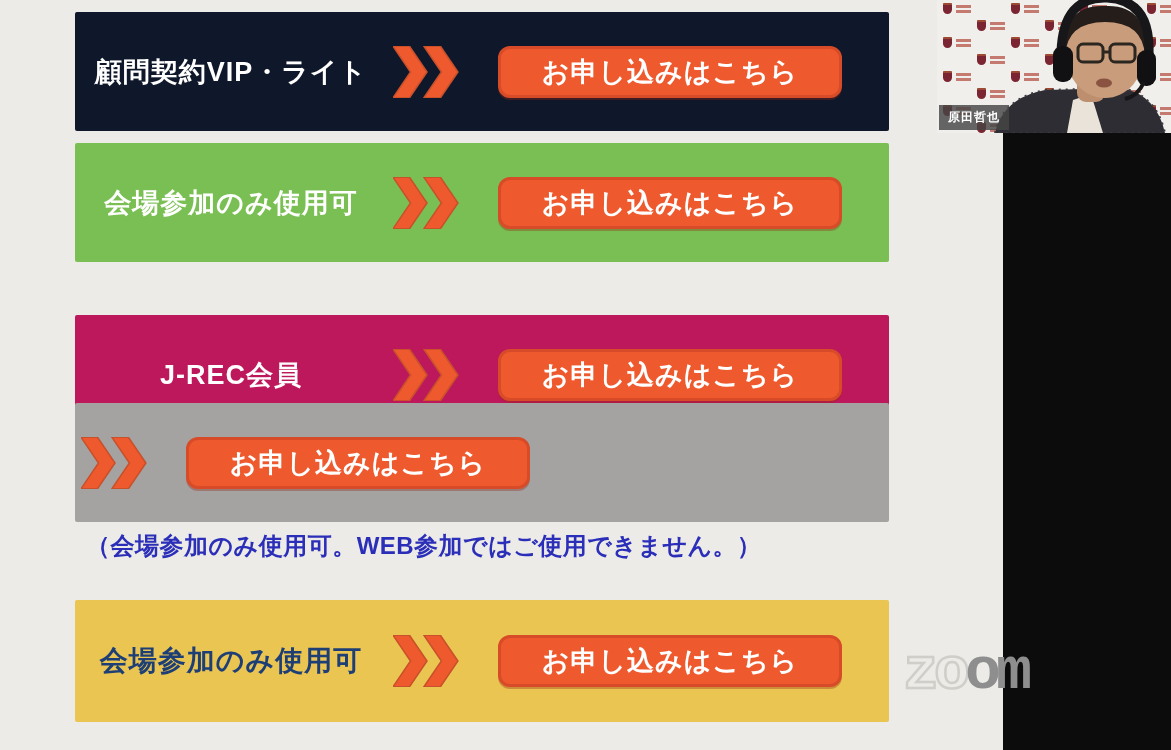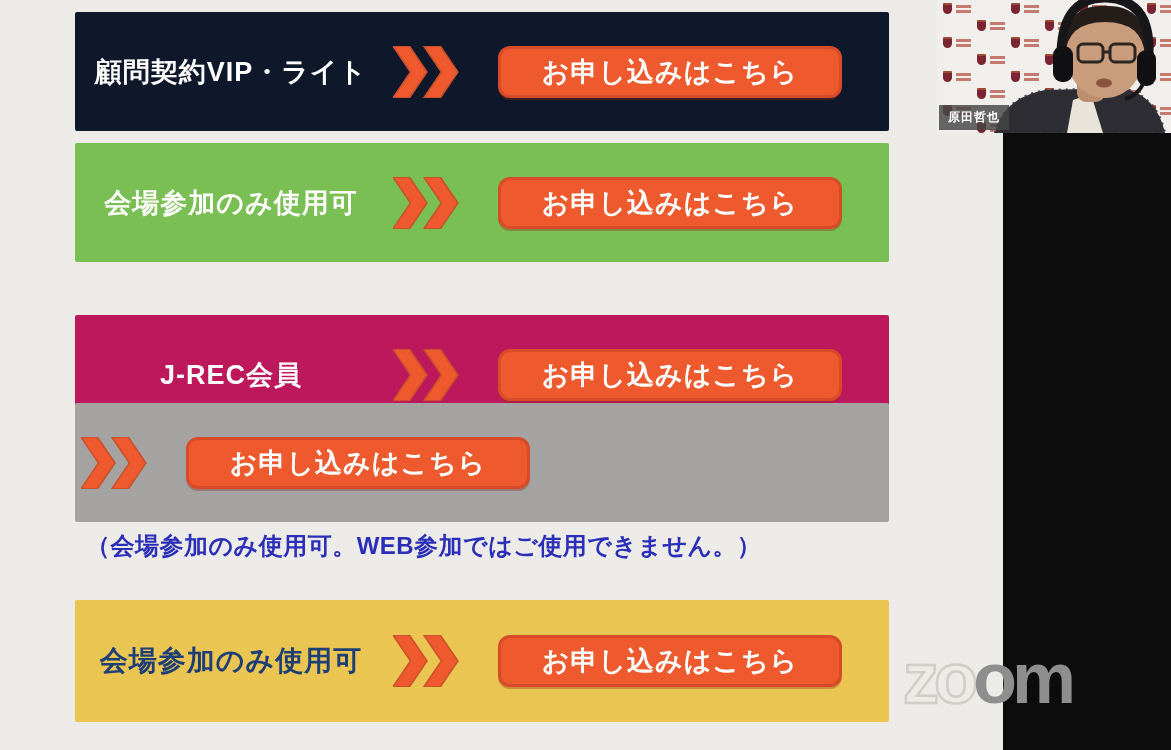--- a/index.html
+++ b/index.html
@@ -33,22 +33,22 @@
   
   .video-thumb{position:absolute;left:937px;top:0;width:234px;height:133px;background:#f1efeb;overflow:hidden;}
   .crest{position:absolute;}
   .crest .shield{position:absolute;left:0;top:0;width:9px;height:11px;background:#7a2531;border-radius:1px 1px 5px 5px;border-top:2px solid #9c4a33;box-sizing:border-box;}
   .crest .ctxt{position:absolute;left:13px;top:2px;width:15px;height:3px;background:#c47a6e;box-shadow:0 5px 0 #c47a6e;}
   .person{position:absolute;left:0;top:0;}
   .name-tag{position:absolute;left:2px;bottom:3px;background:rgba(70,70,70,.82);color:#fff;font-size:12px;font-weight:bold;
     padding:4px 9px;letter-spacing:1px;}
 
   
-  .watermark{position:absolute;left:903px;top:642px;font-size:72px;font-weight:bold;letter-spacing:-5px;line-height:1;
-    font-family:Liberation Sans, sans-serif;user-select:none;}
+  .watermark{position:absolute;left:903px;top:642px;font-size:60px;font-weight:bold;letter-spacing:-5px;line-height:1;
+    font-family:Liberation Mono, monospace;user-select:none;}
   .watermark .wm-light{color:rgba(236,235,231,.25);-webkit-text-stroke:2.5px #d0cec9;}
   .watermark .wm-gray{color:#8e8e8e;}
 </style>
 </head>
 <body>
 
 <div class="stage">
   <div class="slide">
 
     <div class="band r0">

